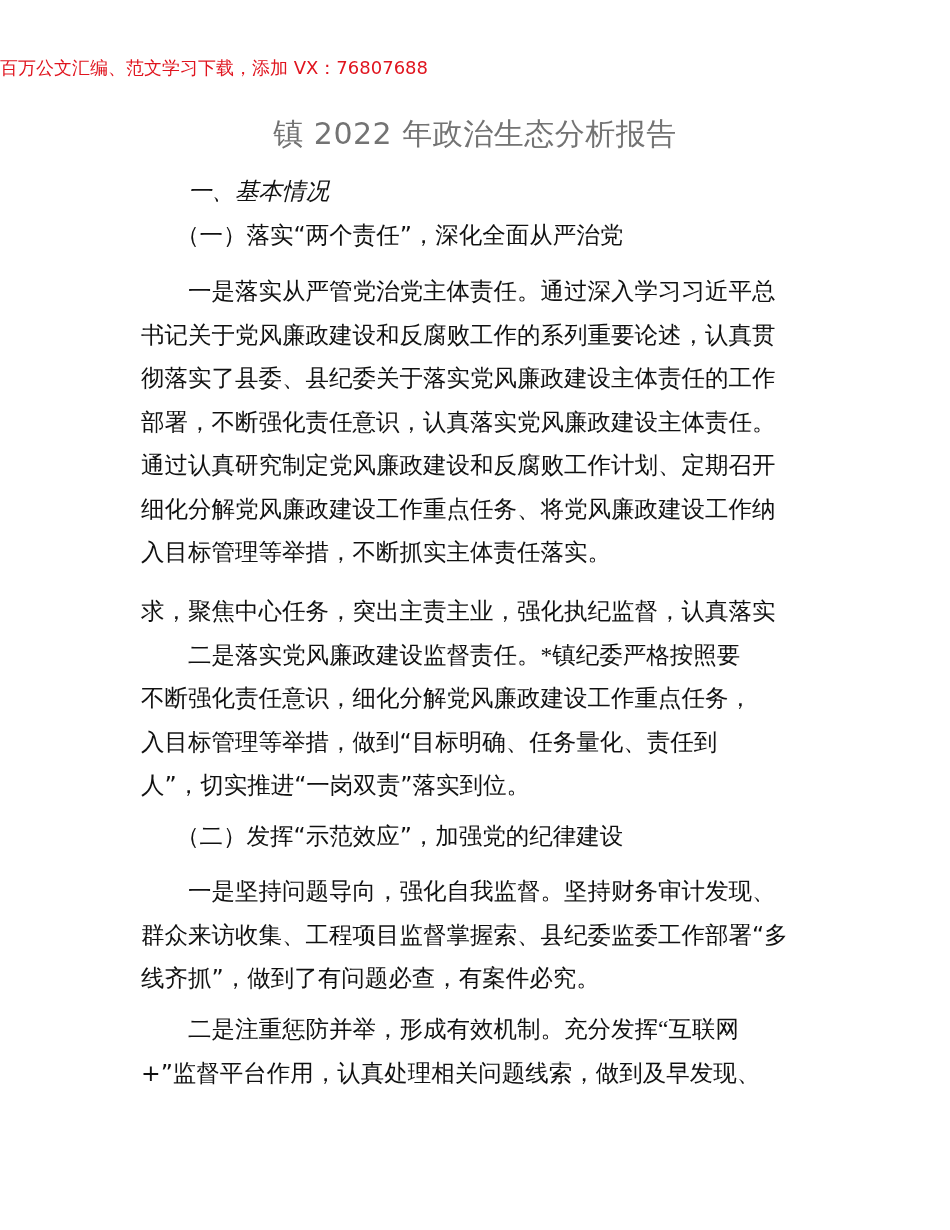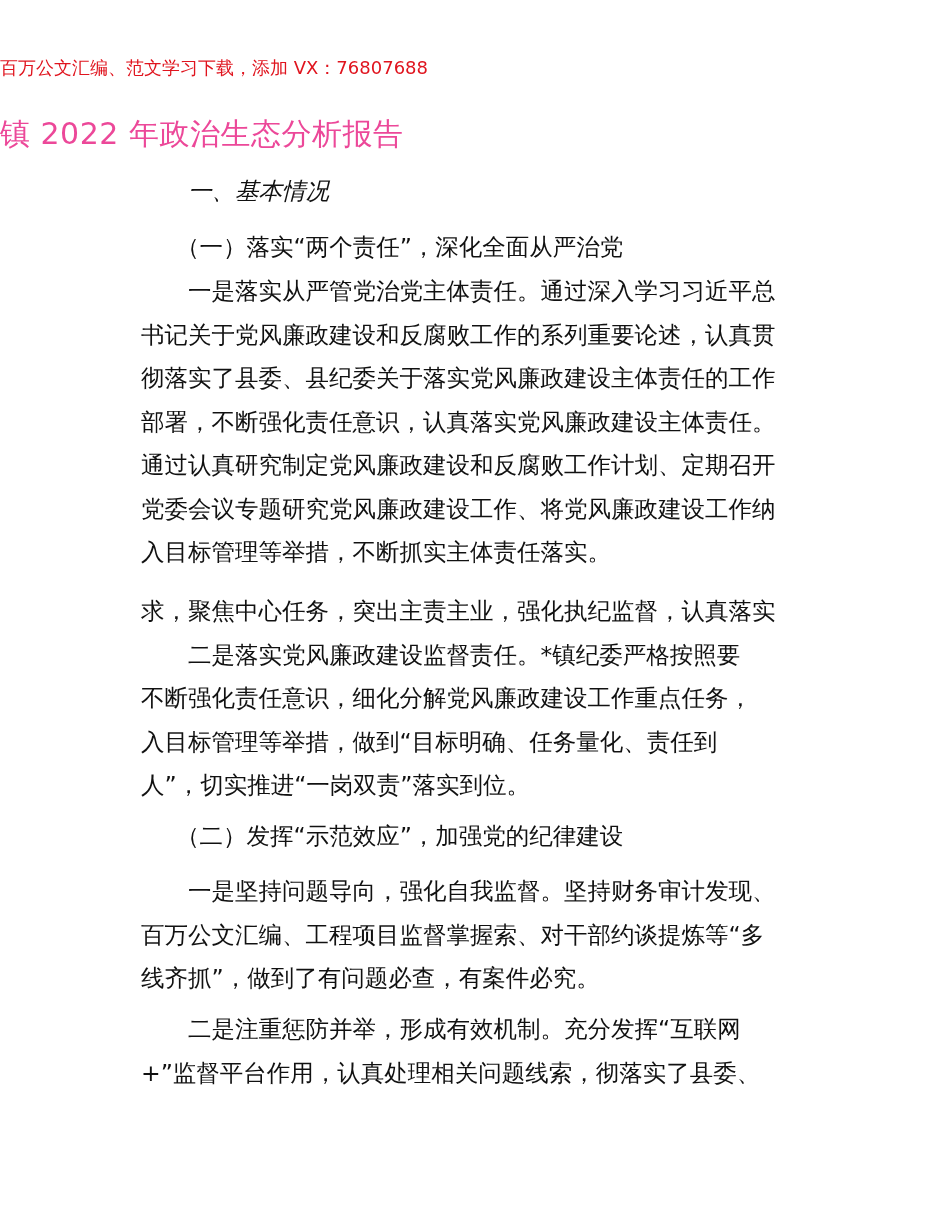--- a/index.html
+++ b/index.html
@@ -29,81 +29,81 @@
     width: 950px;
     font-size: 18px;
     color: #e0141e;
     letter-spacing: 0px;
   }
   .title {
     position: absolute;
     top: 114px;
     left: 0;
     width: 950px;
-    text-align: left;
+    text-align: center;
     font-size: 30px;
-    color: #ec4899;
+    color: #737373;
     letter-spacing: 0.5px;
   }
   .body-text {
     position: absolute;
     left: 141px;
     width: 672px;
     font-size: 23.5px;
     line-height: 43.5px;
     color: #111;
     text-align: justify;
     text-justify: inter-character;
   }
   .line {
     display: block;
     height: 43.5px;
     white-space: nowrap;
     overflow: hidden;
   }
-  .indent { padding-left: 47px; }
+  .indent { padding-left: 47px; font-family: Liberation Serif, serif; }
   .heading1 { position: absolute; left: 188px; top: 170px; font-size: 23.5px; }
 </style>
 </head>
 <body>
 
 <div class="page">
 
   <div class="banner">百万公文汇编、范文学习下载，添加 VX：76807688</div>
 
   <div class="title">镇 2022 年政治生态分析报告</div>
 
   <div class="body-text heading1" style="left:188px; top:170px; width:600px;font-style:italic;">一、基本情况</div>
 
-  <div class="body-text" style="left:176px; top:226px; width:640px;">（一）落实“两个责任”，深化全面从严治党</div>
+  <div class="body-text" style="left:176px; top:214px; width:640px;">（一）落实“两个责任”，深化全面从严治党</div>
 
   <div class="body-text" style="top:270px;">
     <span class="line indent">一是落实从严管党治党主体责任。通过深入学习习近平总</span>
     <span class="line">书记关于党风廉政建设和反腐败工作的系列重要论述，认真贯</span>
     <span class="line">彻落实了县委、县纪委关于落实党风廉政建设主体责任的工作</span>
     <span class="line">部署，不断强化责任意识，认真落实党风廉政建设主体责任。</span>
     <span class="line">通过认真研究制定党风廉政建设和反腐败工作计划、定期召开</span>
-    <span class="line">党委会议专题研究党风廉政建设工作、将党风廉政建设工作纳</span>
+    <span class="line">细化分解党风廉政建设工作重点任务、将党风廉政建设工作纳</span>
     <span class="line">入目标管理等举措，不断抓实主体责任落实。</span>
   </div>
 
   <div class="body-text" style="top:590px;">
     <span class="line">求，聚焦中心任务，突出主责主业，强化执纪监督，认真落实</span>
     <span class="line indent">二是落实党风廉政建设监督责任。*镇纪委严格按照要</span>
     <span class="line">不断强化责任意识，细化分解党风廉政建设工作重点任务，</span>
     <span class="line">入目标管理等举措，做到“目标明确、任务量化、责任到</span>
     <span class="line">人”，切实推进“一岗双责”落实到位。</span>
   </div>
 
   <div class="body-text" style="left:176px; top:815px; width:640px;">（二）发挥“示范效应”，加强党的纪律建设</div>
 
   <div class="body-text" style="top:870px;">
     <span class="line indent">一是坚持问题导向，强化自我监督。坚持财务审计发现、</span>
-    <span class="line">百万公文汇编、工程项目监督掌握索、对干部约谈提炼等“多</span>
+    <span class="line">群众来访收集、工程项目监督掌握索、县纪委监委工作部署“多</span>
     <span class="line">线齐抓”，做到了有问题必查，有案件必究。</span>
   </div>
 
   <div class="body-text" style="top:1008px;">
     <span class="line indent">二是注重惩防并举，形成有效机制。充分发挥“互联网</span>
-    <span class="line">+”监督平台作用，认真处理相关问题线索，彻落实了县委、</span>
+    <span class="line">+”监督平台作用，认真处理相关问题线索，做到及早发现、</span>
   </div>
 
 </div>
 
 </body></html>

